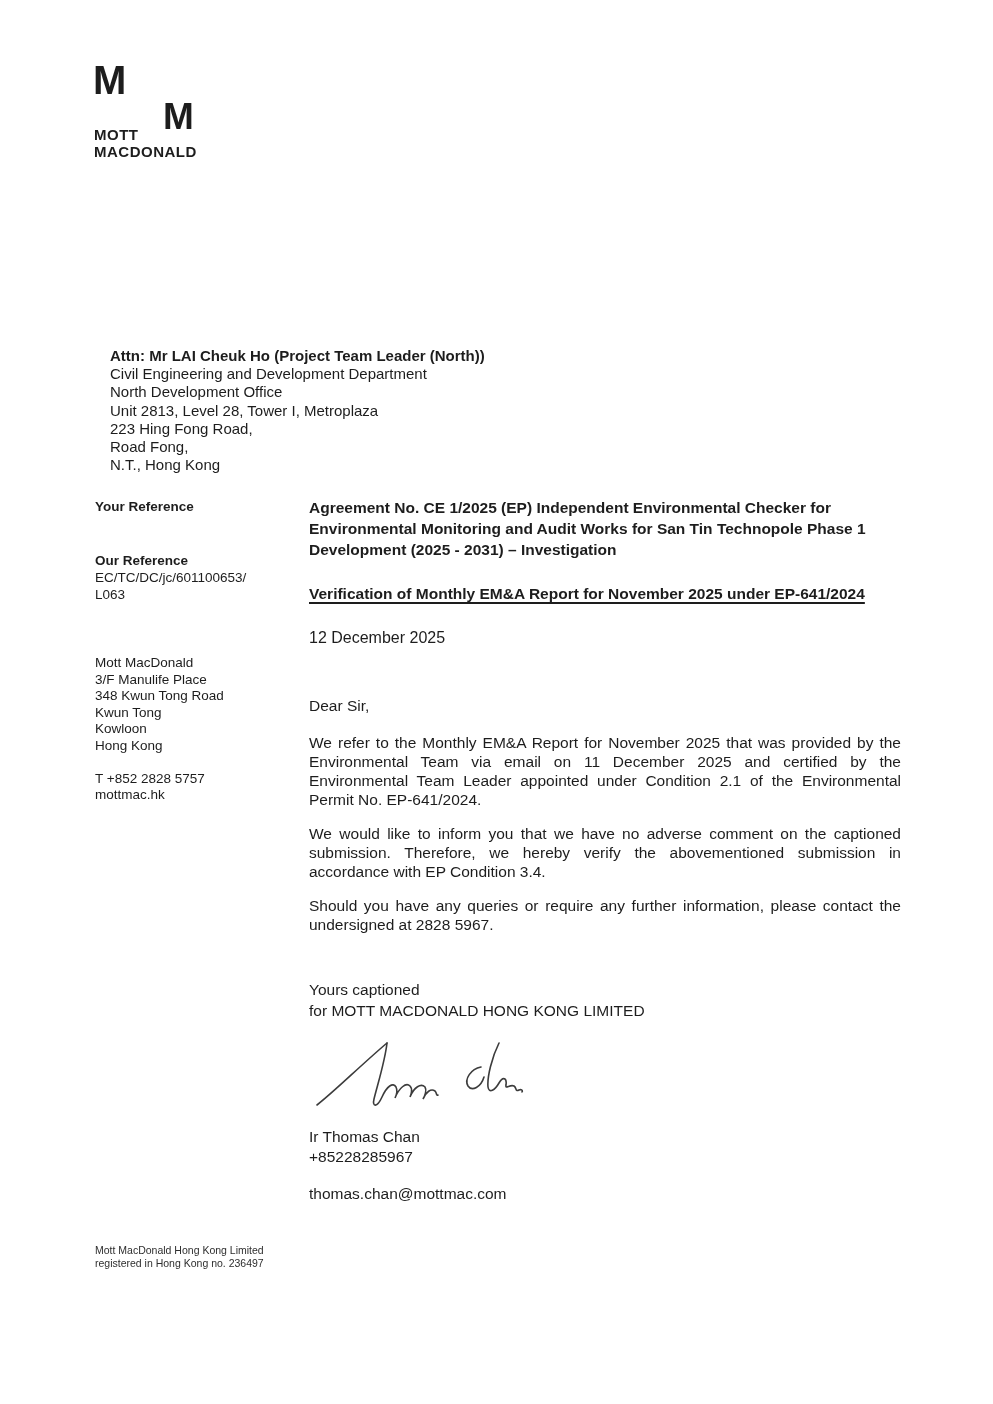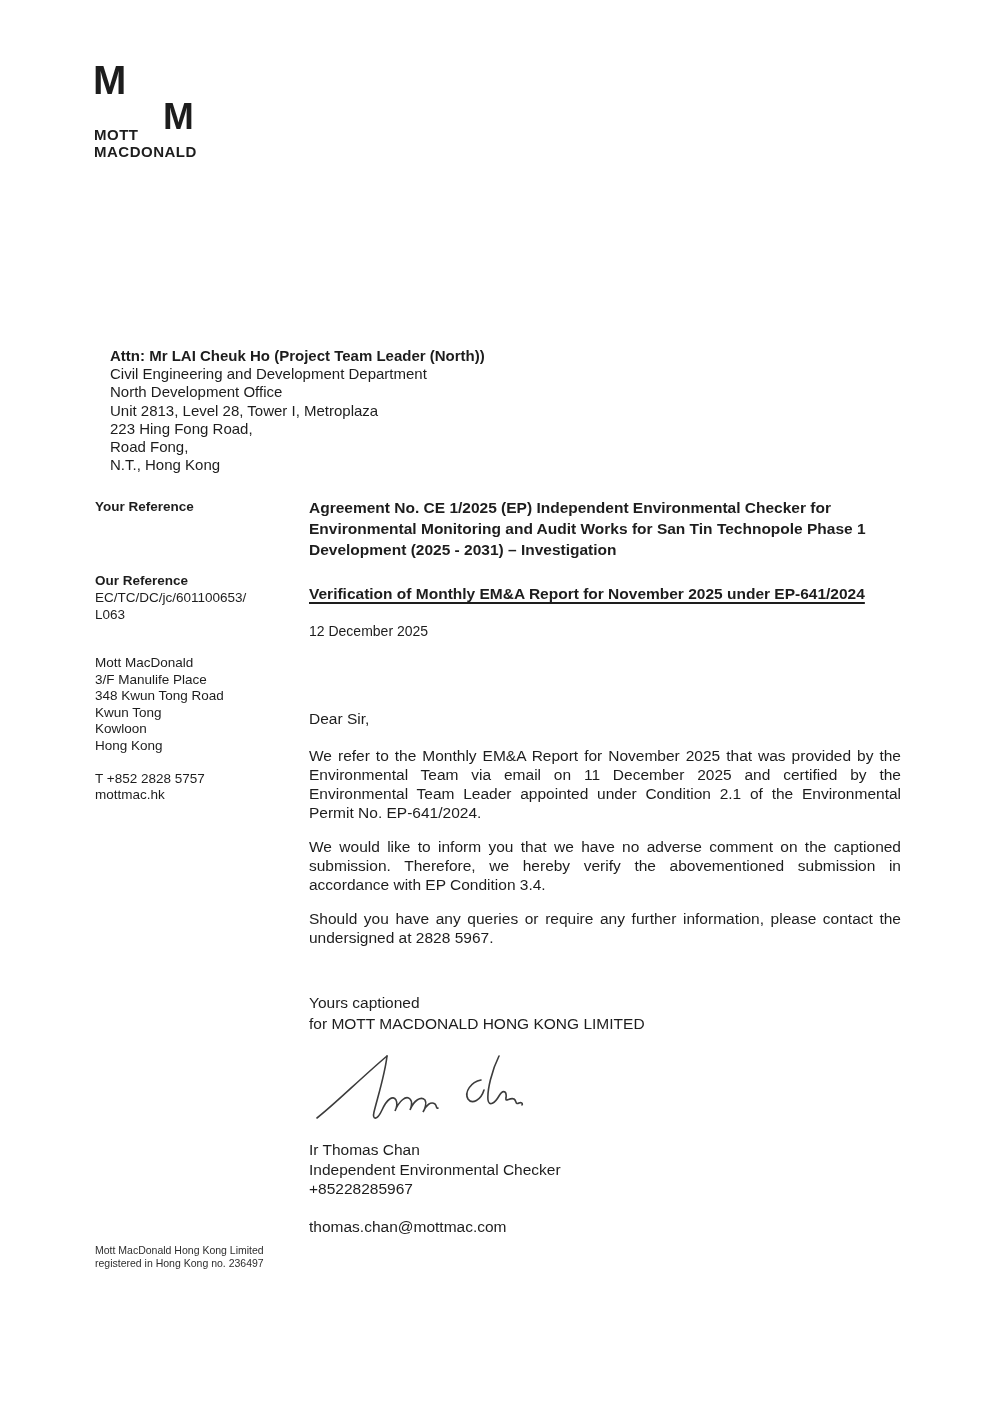--- a/index.html
+++ b/index.html
@@ -28,41 +28,41 @@
   }
   .logo .wordmark { position: absolute; left: 1px; top: 60px; line-height: 17px; }
   .logo .wordmark div { font-size: 15px; font-weight: 800; letter-spacing: 0.5px; }
 
   
   .recipient { position: absolute; left: 110px; top: 347px; font-size: 15px; line-height: 18.2px; }
   .recipient .attn { font-weight: 700; }
 
   
   .ref-your { position: absolute; left: 95px; top: 499px; font-size: 13.5px; font-weight: 700; }
-  .ref-our  { position: absolute; left: 95px; top: 552px; font-size: 13.5px; line-height: 17px; margin-top: 20px; }
+  .ref-our  { position: absolute; left: 95px; top: 552px; font-size: 13.5px; line-height: 17px; }
   .ref-our .lbl { font-weight: 700; }
 
   .sender { position: absolute; left: 95px; top: 655px; font-size: 13.5px; line-height: 16.6px; }
   .sender .contact { margin-top: 16px; }
 
   .footer { position: absolute; left: 95px; top: 1244px; font-size: 10.5px; line-height: 12.5px; color: #2e2e2e; }
 
   
   .main { position: absolute; left: 309px; top: 497px; width: 592px; }
 
   .subject { font-size: 15.5px; font-weight: 700; line-height: 21px; }
   .verification {
     margin-top: 22px;
     font-size: 15.5px; font-weight: 700; line-height: 23px;
     text-decoration: underline;
     text-decoration-thickness: 1.5px;
     text-underline-offset: 3px;
   }
-  .date-line { margin-top: 18px; font-size: 14px; }
-  .salutation { margin-top: 71px; font-size: 15.5px; }
+  .date-line { margin-top: 24px; font-size: 16px; }
+  .salutation { margin-top: 50px; font-size: 15.5px; }
 
   .paras { margin-top: 18px; }
   .paras .para {
     font-size: 15.5px; line-height: 19px;
     text-align: justify;
     margin-bottom: 15px;
   }
 
   .closing-block { margin-top: 45px; font-size: 15.5px; line-height: 21px; }
 
@@ -150,21 +150,20 @@
           <path d="M8,76 C26,62 52,36 78,14"></path>
           <path d="M78,14 C76,32 69,54 65,70 C63,78 68,79 73,68 C78,57 84,53 87,58 C89,62 87,67 86,69 C90,59 97,53 101,57 C104,60 102,66 101,68 C105,58 112,54 116,58 C118,61 116,67 114,70 C117,63 122,59 126,62 C128,64 127,67 129,66"></path>
           <path d="M172,38 C162,40 155,50 159,57 C163,63 172,58 175,48"></path>
           <path d="M190,14 C183,28 178,48 179,58 C180,65 186,61 190,54 C194,47 198,49 197,56 C196,61 201,55 205,57 C208,59 206,63 210,61 C212,60 214,61 213,63"></path>
         </g>
       </svg>
     </div>
 
     <div class="signer">
       <div>Ir Thomas Chan</div>
-      <div>Independent Environmental Checker</div>
       <div>+85228285967</div>
     </div>
 
     <div class="signer-email">thomas.chan@mottmac.com</div>
 
   </div>
 
   <div class="footer">
     <div>Mott MacDonald Hong Kong Limited</div>
     <div>registered in Hong Kong no. 236497</div>

